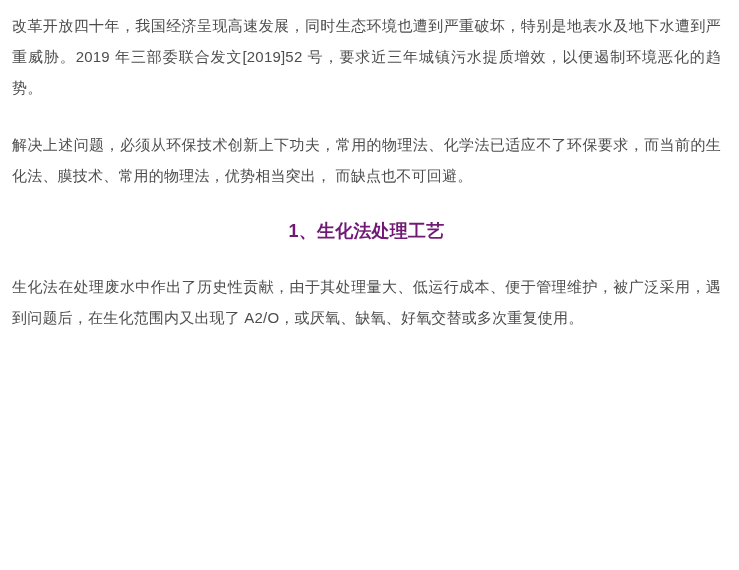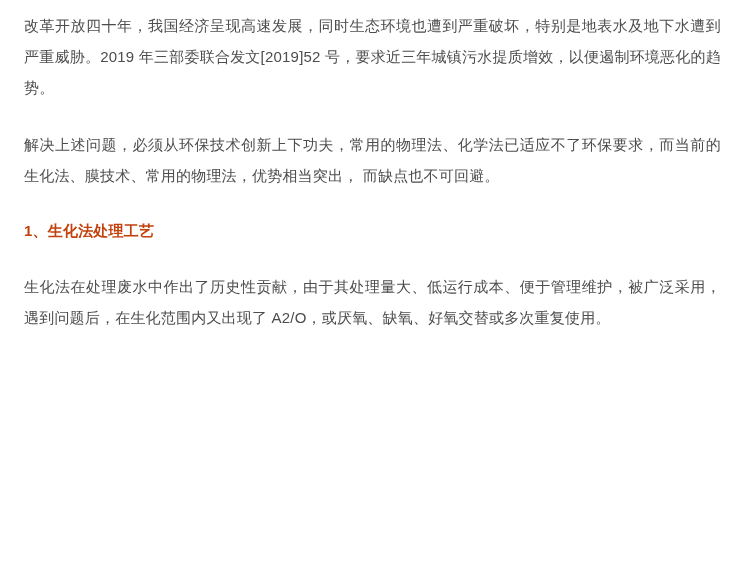--- a/index.html
+++ b/index.html
@@ -11,38 +11,39 @@
     width: 739px;
     height: 570px;
     font-family: "Liberation Sans", "DejaVu Sans", sans-serif;
     color: #4a4a4a;
     overflow: hidden;
   }
   .page {
     width: 739px;
     height: 453px;
     box-sizing: border-box;
-    padding: 10px 18px 0 24px;
+    padding: 10px 18px 0 12px;
     position: relative;
   }
   p.para {
     margin: 0 0 26px 0;
     font-size: 15px;
     line-height: 31px;
     color: #4d4d4d;
     text-align: justify;
     letter-spacing: 0.2px;
   }
   h3.heading {
     margin: 0 0 26px 0;
-    font-size: 15px;
+    font-size: 18px;
     line-height: 28px;
     font-weight: bold;
-    color: #c2410c;
+    color: #701a75;
     letter-spacing: 0.2px;
+    text-align: center;
   }
   .para:last-child {
     margin-bottom: 0;
   }
 </style>
 </head>
 <body>
 
 <div class="page">
 

